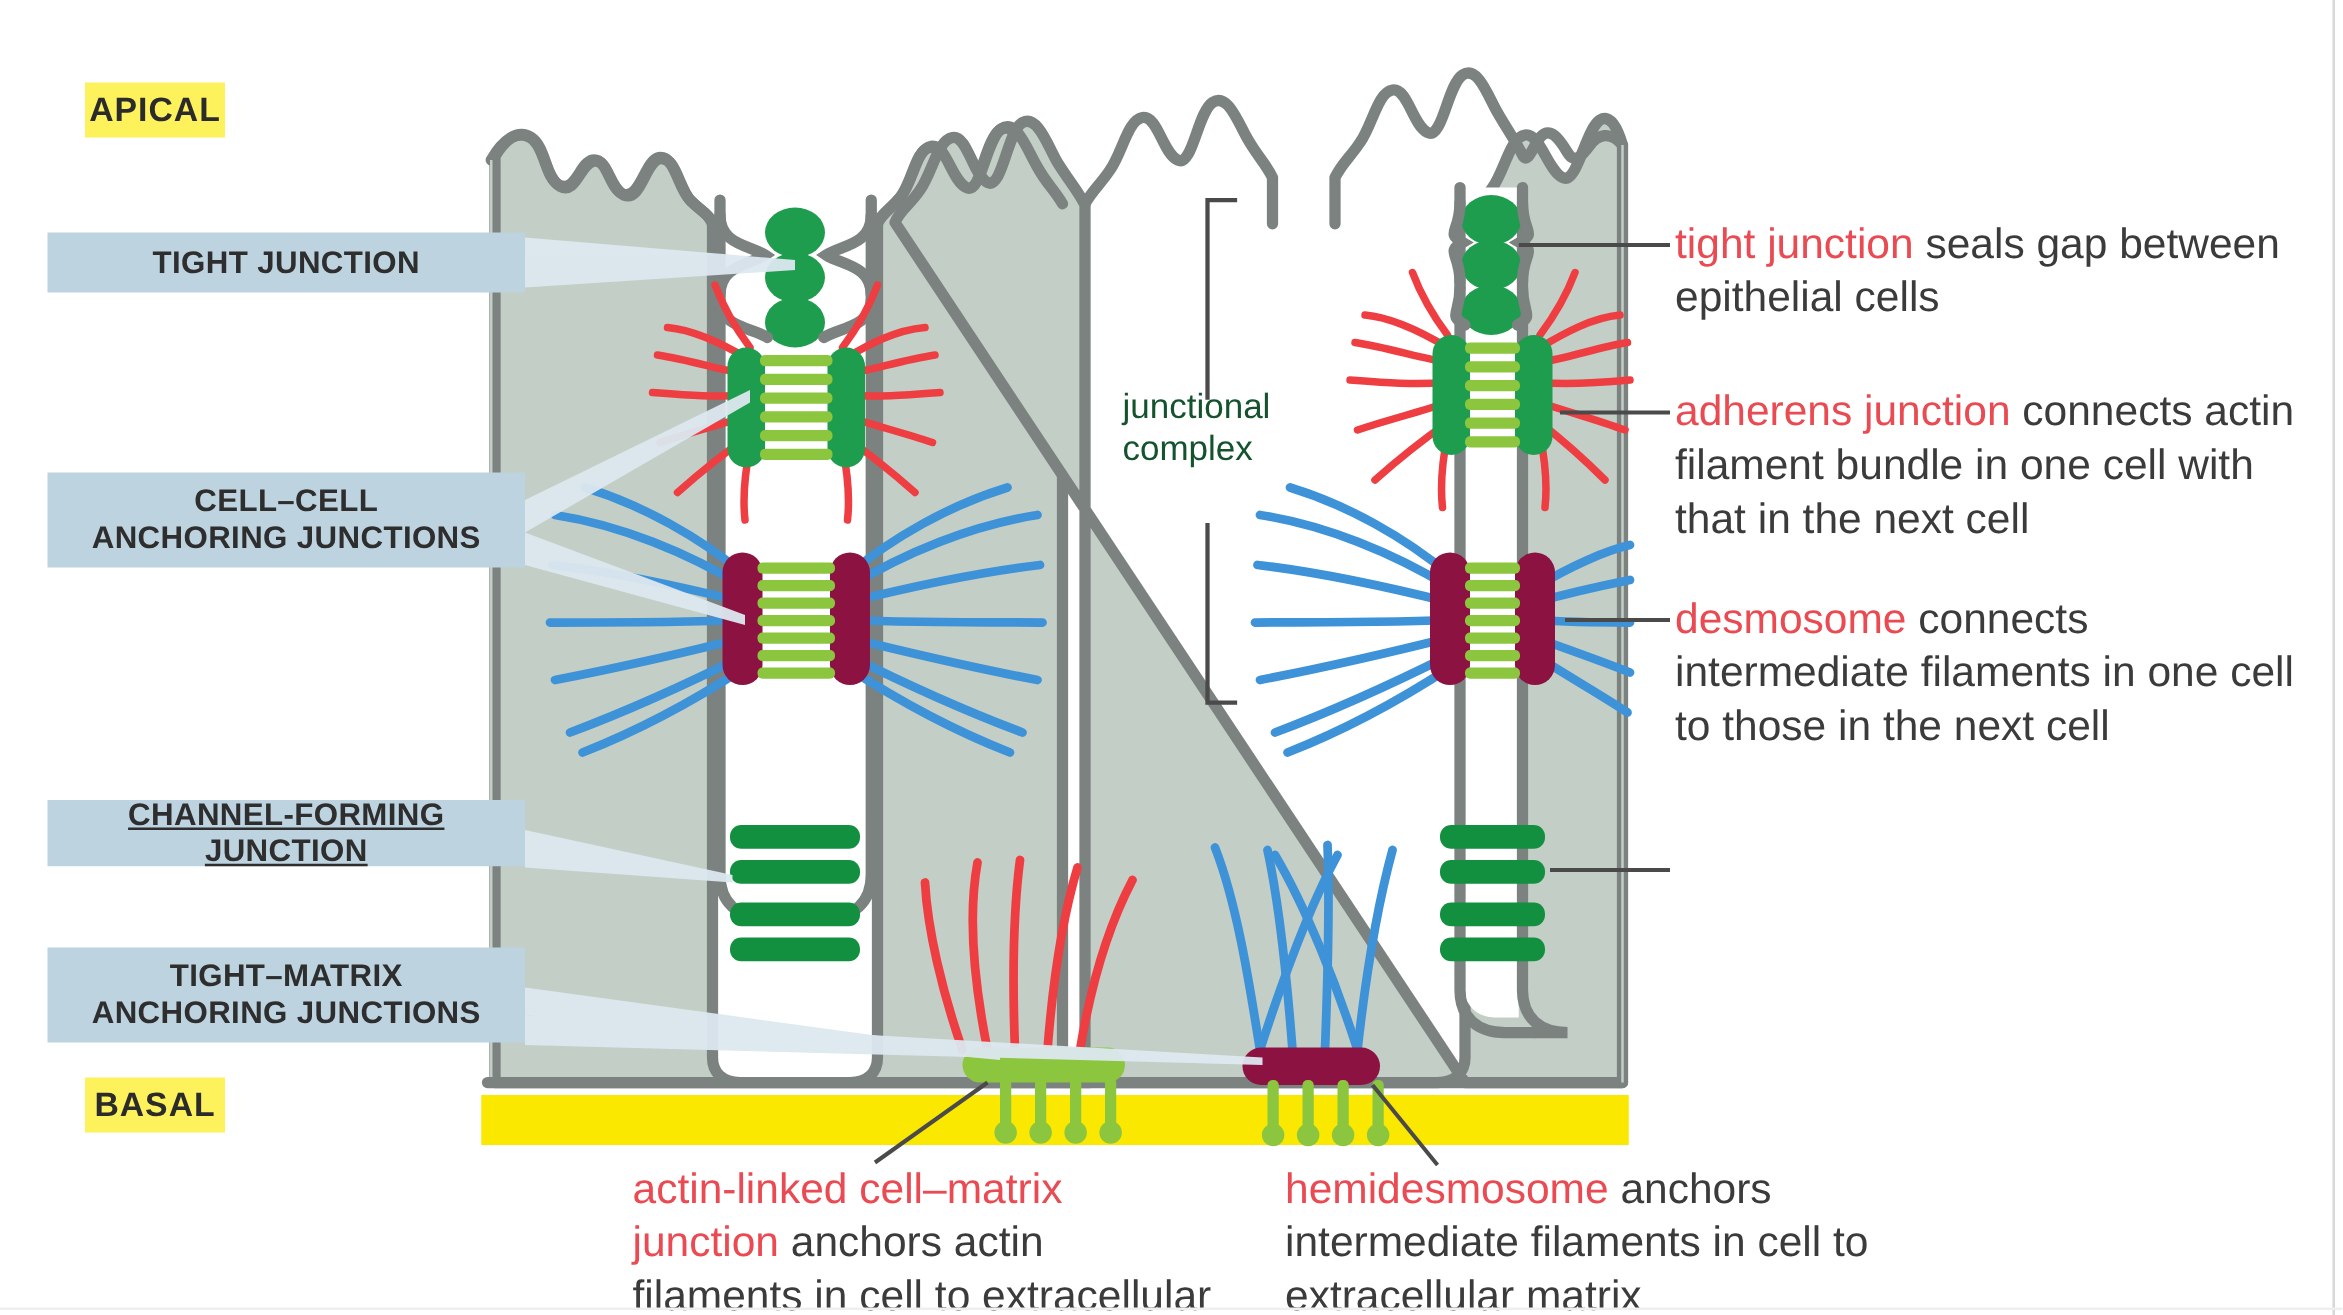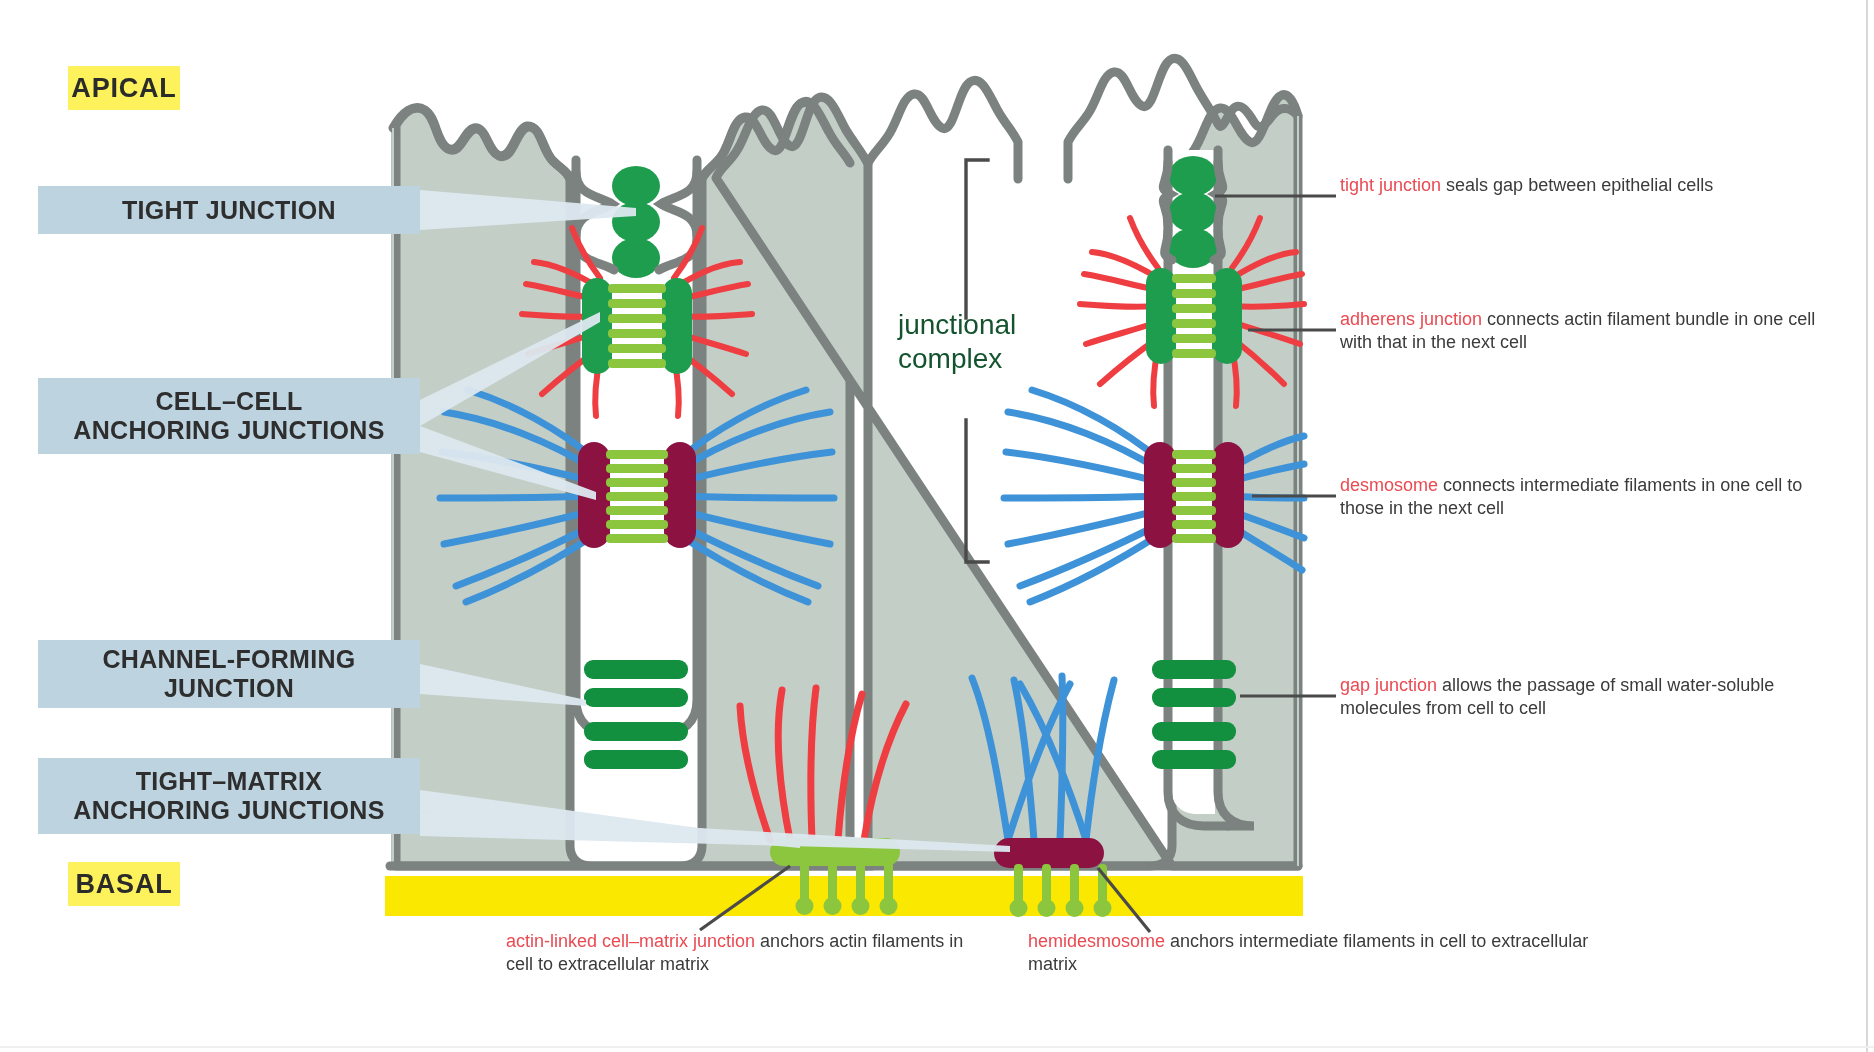--- a/index.html
+++ b/index.html
@@ -15,21 +15,21 @@
     font-weight:bold;font-size:27px;letter-spacing:.8px;
     display:flex;align-items:center;justify-content:center;
   }
   .bluelabel{
     position:absolute;background:#bdd3e0;color:#2e2e2e;
     font-weight:bold;font-size:25px;letter-spacing:.3px;
     display:flex;align-items:center;justify-content:center;
     text-align:center;line-height:1.16;
   }
   .anno{
-    position:absolute;color:#3b3b3b;font-size:18px;line-height:1.26;
+    position:absolute;color:#3b3b3b;font-size:34px;line-height:1.26;
   }
   .anno b{color:#ea4a52;font-weight:400;}
   .jc-label{
     position:absolute;color:#14532d;font-size:28px;line-height:1.22;text-align:left;
   }
   svg{position:absolute;left:0;top:0;}
 </style>
 </head>
 <body>
 
@@ -384,21 +384,21 @@
 
   <div class="bluelabel" style="left:38px;top:186px;width:382px;height:48px;">
     <span>TIGHT JUNCTION</span>
   </div>
 
   <div class="bluelabel" style="left:38px;top:378px;width:382px;height:76px;flex-direction:column;">
     <span>CELL–CELL</span>
     <span>ANCHORING JUNCTIONS</span>
   </div>
 
-  <div class="bluelabel" style="left:38px;top:640px;width:382px;height:68px;flex-direction:column;">
+  <div class="bluelabel" style="left:38px;top:640px;width:382px;height:53px;flex-direction:column;text-decoration:underline;">
     <span>CHANNEL-FORMING</span>
     <span>JUNCTION</span>
   </div>
 
   <div class="bluelabel" style="left:38px;top:758px;width:382px;height:76px;flex-direction:column;">
     <span>TIGHT–MATRIX</span>
     <span>ANCHORING JUNCTIONS</span>
   </div>
 
   <div class="jc-label" style="left:898px;top:308px;width:210px;">
@@ -411,23 +411,20 @@
   </div>
 
   <div class="anno" style="left:1340px;top:308px;width:500px;">
     <b>adherens junction</b><span> connects actin filament bundle in one cell with that in the next cell</span>
   </div>
 
   <div class="anno" style="left:1340px;top:474px;width:510px;">
     <b>desmosome</b><span> connects intermediate filaments in one cell to those in the next cell</span>
   </div>
 
-  <div class="anno" style="left:1340px;top:674px;width:500px;">
-    <b>gap junction</b><span> allows the passage of small water-soluble molecules from cell to cell</span>
-  </div>
 
   <div class="anno" style="left:482px;top:930px;width:468px;margin-left:24px;">
     <b>actin-linked cell–matrix junction</b><span> anchors actin filaments in cell to extracellular matrix</span>
   </div>
 
   <div class="anno" style="left:984px;top:930px;width:570px;margin-left:44px;">
     <b>hemidesmosome</b><span> anchors intermediate filaments in cell to extracellular matrix</span>
   </div>
 
   <div id="right-rule"></div>

